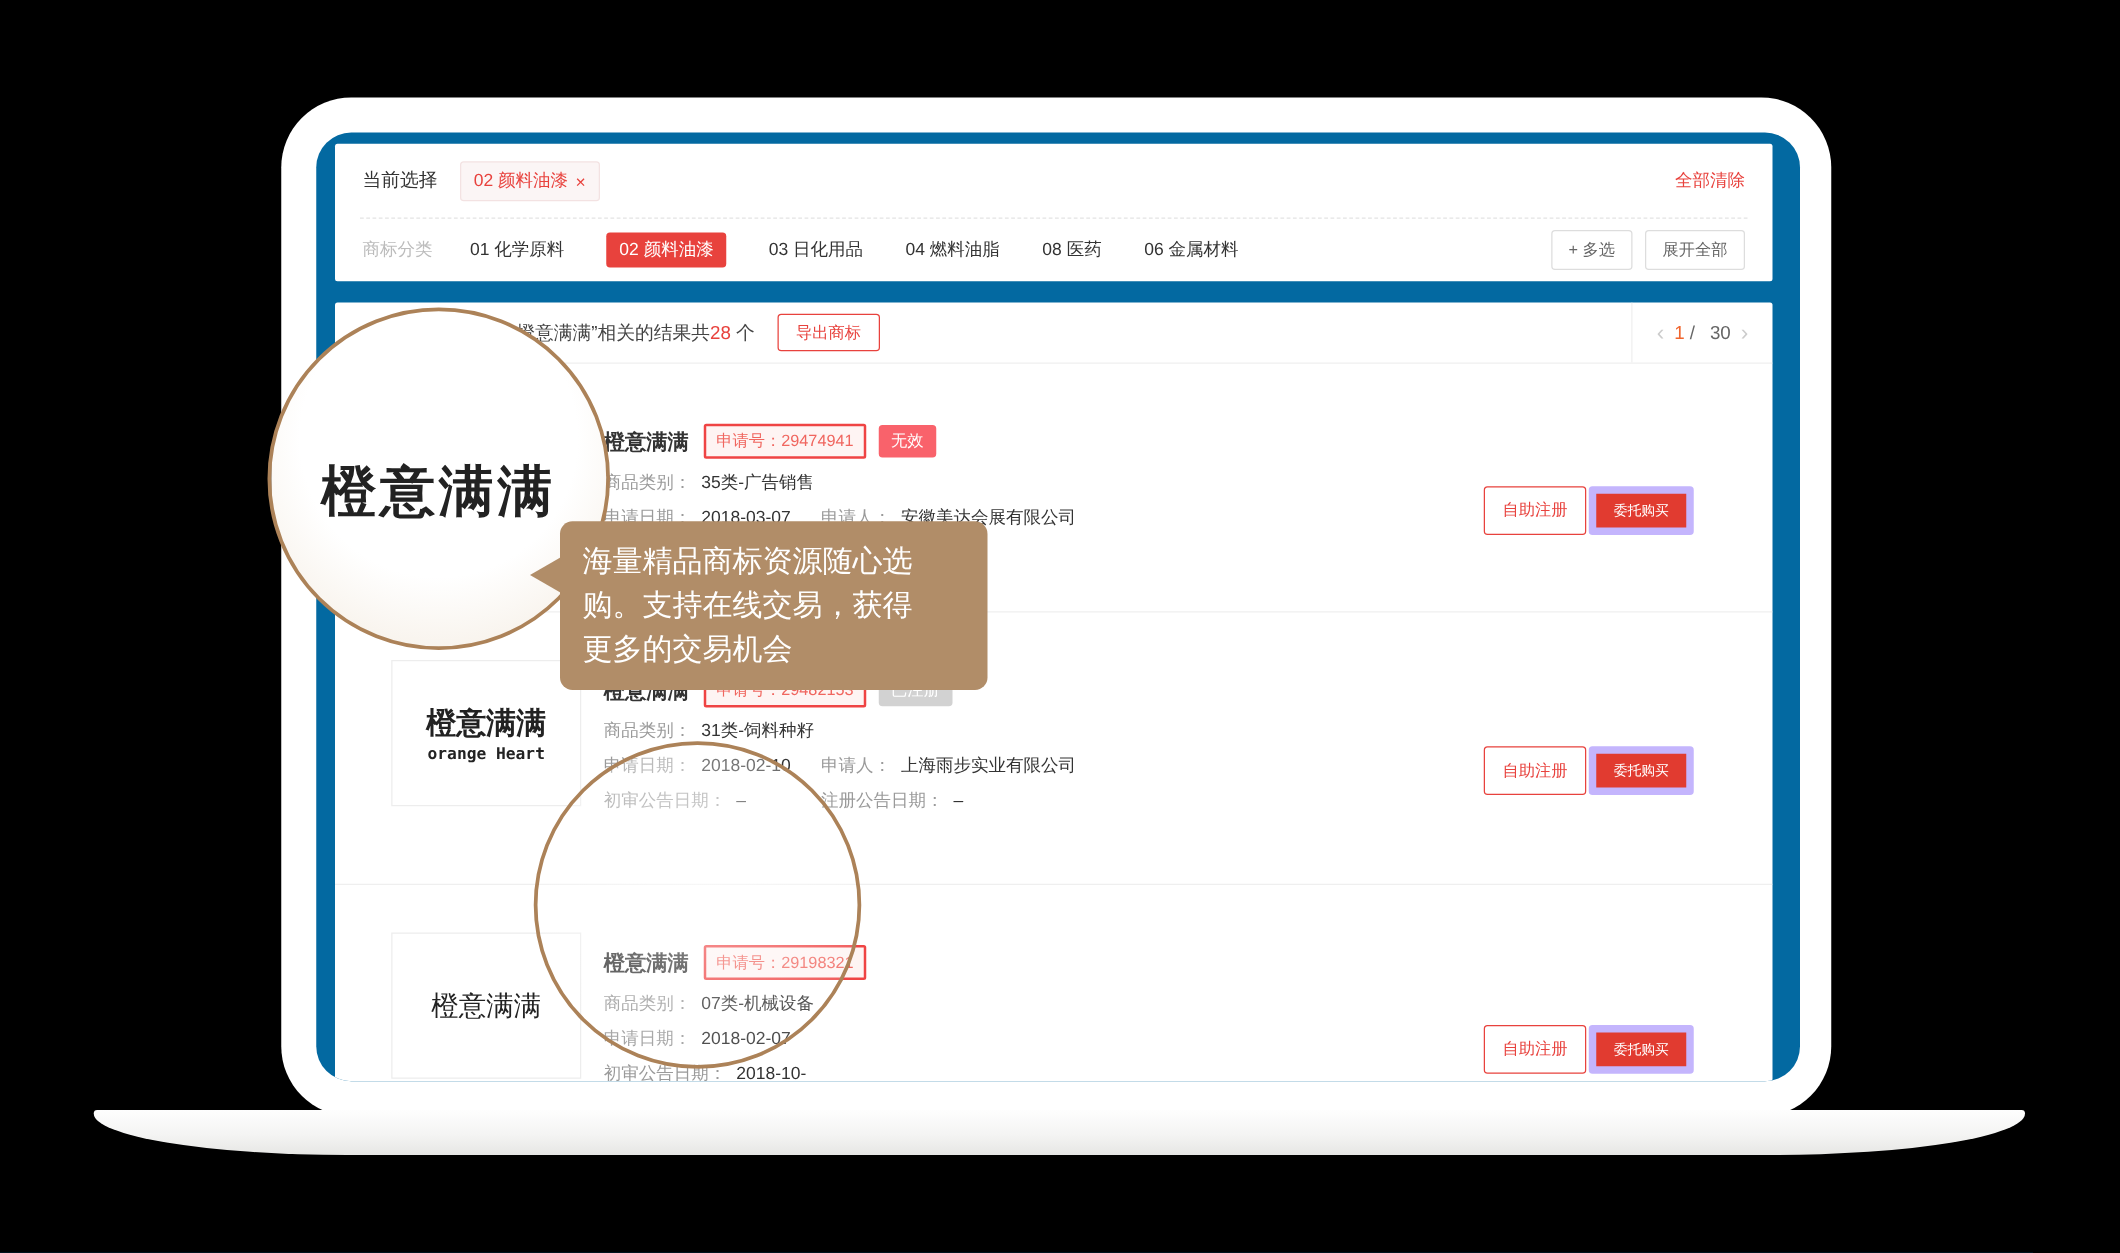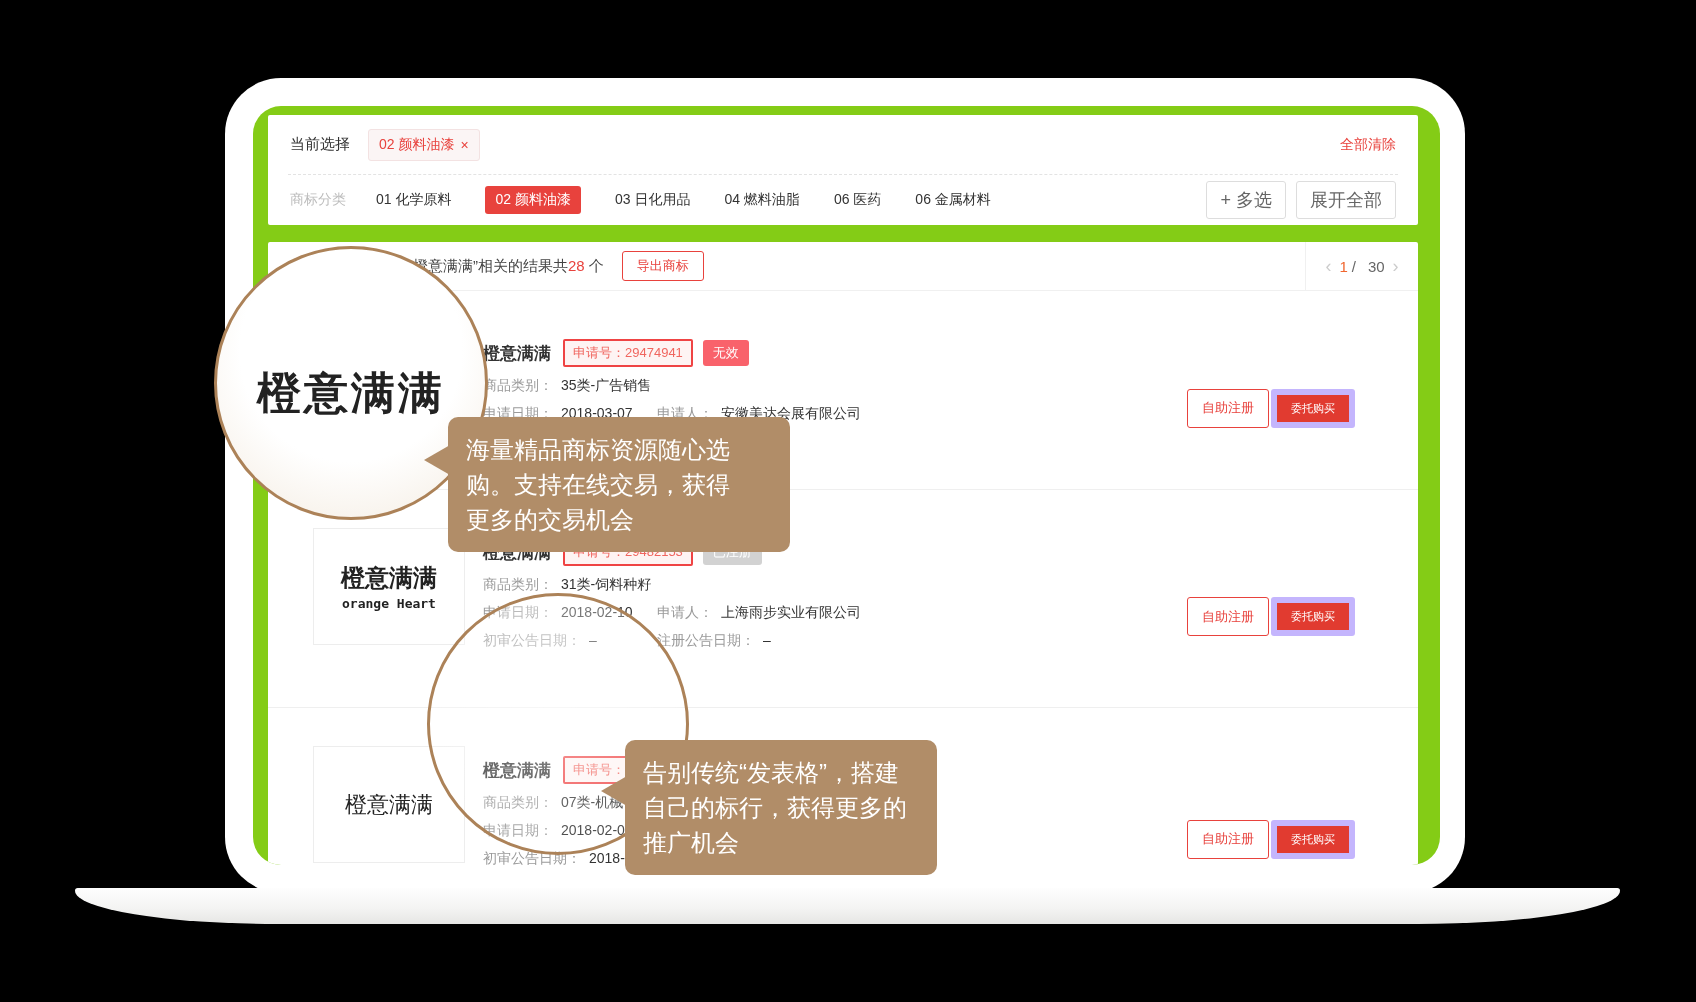--- a/index.html
+++ b/index.html
@@ -1,42 +1,42 @@
 <!DOCTYPE html>
 <html><head>
 <meta charset="utf-8">
 <style>
   html,body{margin:0;padding:0;background:#000;}
   .stage{position:relative;width:1696px;height:1002px;background:#000;overflow:hidden;
          font-family:"Liberation Sans","DejaVu Sans",sans-serif;}
   
   .frame{position:absolute;left:225px;top:78px;width:1240px;height:815px;background:#ffffff;
          border-radius:56px;z-index:1;}
-  .screen{position:absolute;left:28px;top:28px;width:1187px;height:759px;background:#84cc16;
+  .screen{position:absolute;left:28px;top:28px;width:1187px;height:759px;background:#0369a1;
           border-radius:28px;overflow:hidden;}
   .base{position:absolute;left:75px;top:888px;width:1545px;height:36px;z-index:2;
         background:linear-gradient(180deg,#fefefe 0%,#f4f4f3 55%,#e6e6e4 100%);
         border-radius:3px 3px 220px 220px / 3px 3px 36px 36px;}
   
   .card{position:absolute;left:15px;width:1150px;background:#fff;border-radius:2px;}
   .filter-card{top:9px;height:110px;}
   .results-card{top:136px;height:623px;overflow:hidden;}
   .fc-row{display:flex;align-items:center;height:59px;padding:0 22px;}
   .fc-row2{height:50px;}
   .dashed{border-top:1px dashed #e3e3e3;margin:0 20px;}
   .cur-label{font-size:15px;color:#333;}
   .sel-tag{display:inline-flex;align-items:center;margin-left:18px;padding:6px 10px;background:#fbf5f5;
            border:1px solid #f3e2e2;border-radius:3px;font-size:14px;color:#e8423d;}
   .sel-tag .x{margin-left:6px;color:#e8423d;cursor:pointer;font-size:14px;}
   .spacer{flex:1;}
   .clear-all{font-size:14px;color:#e8423d;cursor:pointer;}
   .cat-label{font-size:14px;color:#bcbcbc;margin-right:30px;font-family:Liberation Serif, serif;}
   .cat-item{font-size:14px;color:#333;margin-right:34px;cursor:pointer;padding:5px 0;}
   .cat-item.selected{background:#e8423d;color:#fff;padding:5px 10px;border-radius:3px;}
-  .sm-btn{font-size:18px;color:#666;border:1px solid #ddd;background:#fff;border-radius:3px;
+  .sm-btn{font-size:13px;color:#666;border:1px solid #ddd;background:#fff;border-radius:3px;
           padding:6px 13px;margin-left:10px;cursor:pointer;}
   
   .res-header{display:flex;align-items:center;height:48px;border-bottom:1px solid #f0f0f0;padding-left:20px;}
   .summary{font-size:15px;color:#444;}
   .summary .count{color:#e8423d;}
   .export-btn{margin-left:18px;font-size:13px;color:#e8423d;border:1px solid #e8423d;background:#fff;
               border-radius:3px;padding:5px 14px;cursor:pointer;}
   .disclaimer{margin-left:14px;font-size:13px;color:#9b9b9b;}
   .disclaimer .link{color:#4a86c8;font-weight:bold;cursor:pointer;}
   .pager{height:100%;width:112px;border-left:1px solid #f0f0f0;display:flex;align-items:center;
@@ -105,21 +105,21 @@
           <span class="spacer"></span>
           <span class="clear-all">全部清除</span>
         </div>
         <div class="dashed"></div>
         <div class="fc-row fc-row2">
           <span class="cat-label">商标分类</span>
           <span class="cat-item">01 化学原料</span>
           <span class="cat-item selected">02 颜料油漆</span>
           <span class="cat-item">03 日化用品</span>
           <span class="cat-item">04 燃料油脂</span>
-          <span class="cat-item">06 医药</span>
+          <span class="cat-item">08 医药</span>
           <span class="cat-item">06 金属材料</span>
           <span class="spacer"></span>
           <button class="sm-btn">+ 多选</button>
           <button class="sm-btn">展开全部</button>
         </div>
       </div>
 
       <div class="card results-card">
         <div class="res-header">
           <span class="summary">
@@ -218,18 +218,13 @@
   <div class="circle circle1">
     <span class="big-mark">橙意满满</span>
   </div>
   <div class="circle circle2"></div>
 
   <div class="bubble bubble1">
     <div>海量精品商标资源随心选</div>
     <div>购。支持在线交易，获得</div>
     <div>更多的交易机会</div>
   </div>
-  <div class="bubble bubble2">
-    <div>告别传统“发表格”，搭建</div>
-    <div>自己的标行，获得更多的</div>
-    <div>推广机会</div>
-  </div>
 </div>
 
 </body></html>

